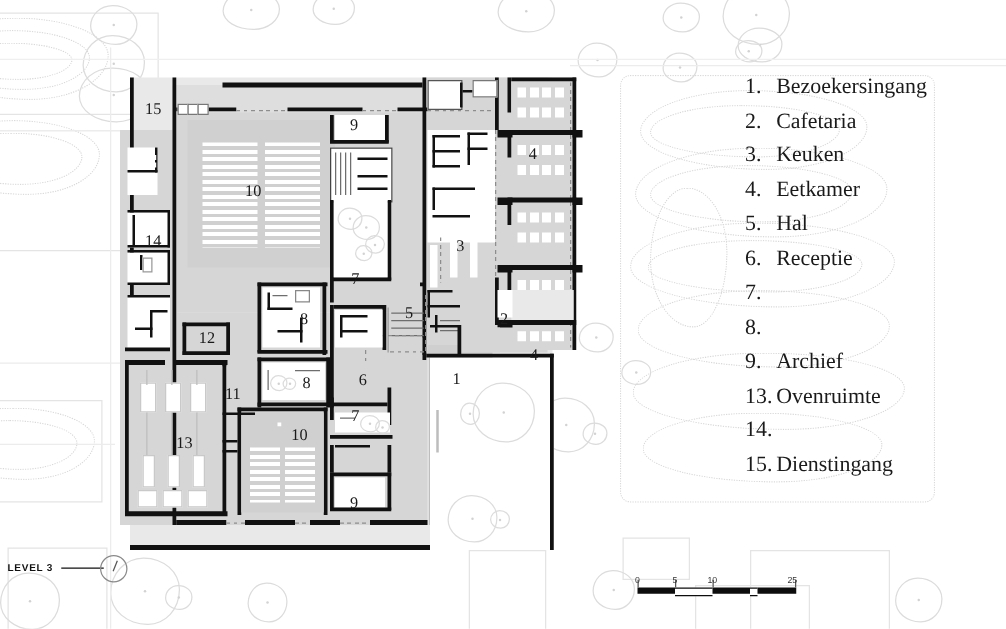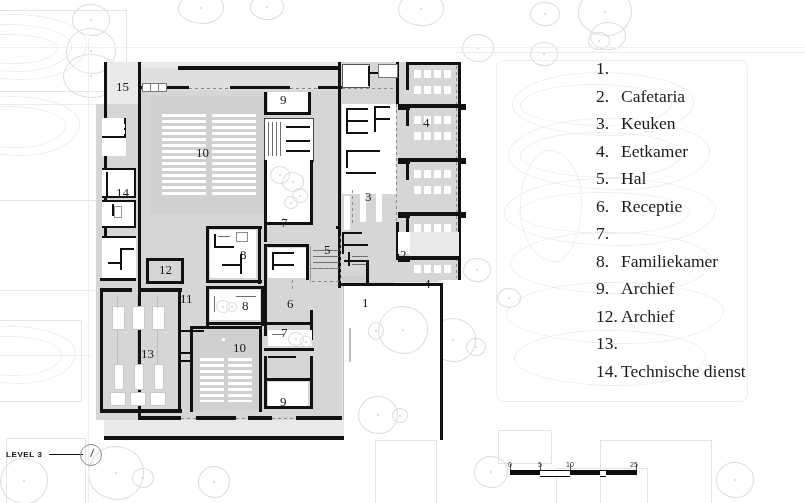--- a/index.html
+++ b/index.html
@@ -400,33 +400,34 @@
       <span class="rnum" style="left: 423px; top: 116px;">4</span>
       <span class="rnum" style="left: 196px; top: 146px;">10</span>
       <span class="rnum" style="left: 116px; top: 186px;">14</span>
       <span class="rnum" style="left: 365px; top: 190px;">3</span>
       <span class="rnum" style="left: 281px; top: 216px;">7</span>
       <span class="rnum" style="left: 240px; top: 248px;">8</span>
       <span class="rnum" style="left: 324px; top: 243px;">5</span>
       <span class="rnum" style="left: 400px; top: 248px;">2</span>
       <span class="rnum" style="left: 159px; top: 263px;">12</span>
       <span class="rnum" style="left: 424px; top: 277px;">4</span>
-      <span class="rnum" style="left: 180px; top: 292px;">11</span>
+      <span class="rnum" style="left: 180px; top: 308px;">11</span>
       <span class="rnum" style="left: 242px; top: 299px;">8</span>
       <span class="rnum" style="left: 287px; top: 297px;">6</span>
       <span class="rnum" style="left: 362px; top: 296px;">1</span>
       <span class="rnum" style="left: 141px; top: 347px;">13</span>
       <span class="rnum" style="left: 233px; top: 341px;">10</span>
       <span class="rnum" style="left: 281px; top: 326px;">7</span>
       <span class="rnum" style="left: 280px; top: 395px;">9</span>
     </div>
 
   <div id="legend">
       <div class="legrow">
         <span class="legnum">1.</span>
+        <span class="leglbl">Bezoekersingang</span>
       </div>
       <div class="legrow">
         <span class="legnum">2.</span>
         <span class="leglbl">Cafetaria</span>
       </div>
       <div class="legrow">
         <span class="legnum">3.</span>
         <span class="leglbl">Keuken</span>
       </div>
       <div class="legrow">
@@ -439,36 +440,35 @@
       </div>
       <div class="legrow">
         <span class="legnum">6.</span>
         <span class="leglbl">Receptie</span>
       </div>
       <div class="legrow">
         <span class="legnum">7.</span>
       </div>
       <div class="legrow">
         <span class="legnum">8.</span>
-        <span class="leglbl">Familiekamer</span>
       </div>
       <div class="legrow">
         <span class="legnum">9.</span>
         <span class="leglbl">Archief</span>
       </div>
       <div class="legrow">
-        <span class="legnum">12.</span>
-        <span class="leglbl">Archief</span>
-      </div>
-      <div class="legrow">
         <span class="legnum">13.</span>
+        <span class="leglbl">Ovenruimte</span>
       </div>
       <div class="legrow">
         <span class="legnum">14.</span>
-        <span class="leglbl">Technische dienst</span>
+      </div>
+      <div class="legrow">
+        <span class="legnum">15.</span>
+        <span class="leglbl">Dienstingang</span>
       </div>
     </div>
 
   <div id="scalebar">
     <div class="sg" style="left:0px;width:30px;"></div>
     <div class="sw" style="left:30px;width:30px;"></div>
     <div class="sg" style="left:60px;width:30px;"></div>
     <div class="sw" style="left:90px;width:6px;"></div>
     <div class="sg" style="left:96px;width:31px;"></div>
     <div class="stickline" style="left:0px;"></div>

